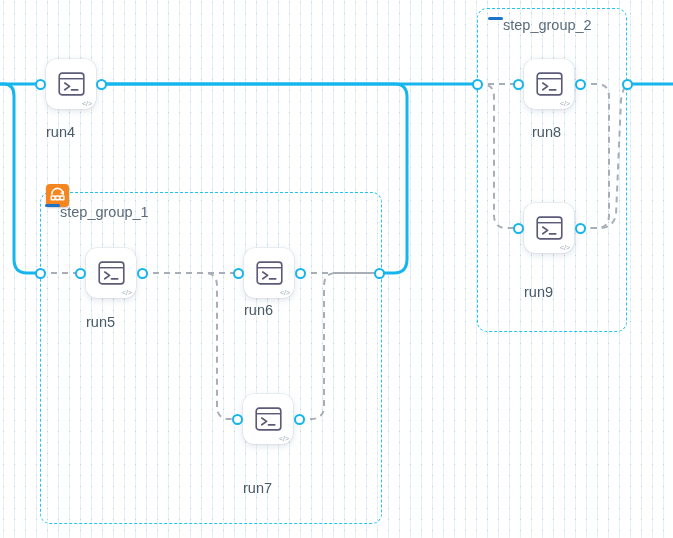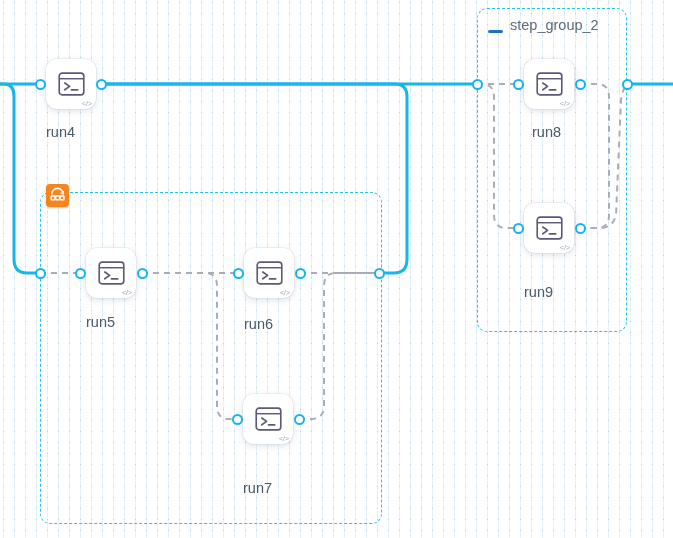--- a/index.html
+++ b/index.html
@@ -30,22 +30,21 @@
   .group-box {
     position: absolute;
     border: 1.6px dashed #22c3f2;
     border-radius: 10px;
     background: rgba(255,255,255,0.0);
     box-sizing: border-box;
   }
   .group-label {
     position: absolute;
     display: flex;
-    align-items: flex-end;
-    gap: 7px;
+    align-items: flex-start;
     font-size: 14.5px;
     color: #5b6b7a;
     white-space: nowrap;
   }
   .collapse-dash {
     display: inline-block;
     width: 15px;
     height: 3px;
     border-radius: 2px;
     background: #1a73c8;
@@ -141,20 +140,24 @@
   <div class="group-badge" style="left:46px; top:184px;">
     <svg width="17" height="17" viewBox="0 0 20 20">
       <path d="M3.4 8.2 A 6.6 6.6 0 0 1 16.6 8.2" fill="none" stroke="#ffffff" stroke-width="1.8" stroke-linecap="round"></path>
       <path d="M16.6 8.2 l -2.4 -1.1 M16.6 8.2 l 0.3 -2.5" fill="none" stroke="#ffffff" stroke-width="1.6" stroke-linecap="round"></path>
       <rect x="2.6" y="10.6" width="4.4" height="4.4" rx="0.7" fill="none" stroke="#ffffff" stroke-width="1.6"></rect>
       <rect x="7.9" y="10.6" width="4.4" height="4.4" rx="0.7" fill="none" stroke="#ffffff" stroke-width="1.6"></rect>
       <rect x="13.2" y="10.6" width="4.4" height="4.4" rx="0.7" fill="none" stroke="#ffffff" stroke-width="1.6"></rect>
     </svg>
   </div>
 
+  <div class="group-label" style="left:45px; top:204px;">
+    <span class="collapse-dash"></span>
+    <span>step_group_1</span>
+  </div>
 
   <div class="group-box" style="left:477px; top:8px; width:150px; height:324px;"></div>
 
   <div class="group-label" style="left:488px; top:17px;">
     <span class="collapse-dash"></span>
     <span>step_group_2</span>
   </div>
 
   <div class="node" style="left:46px; top:59px;">
     <svg width="27" height="24" viewBox="0 0 28 25">
@@ -180,21 +183,21 @@
 
   <div class="node" style="left:244px; top:248px;">
     <svg width="27" height="24" viewBox="0 0 28 25">
       <rect x="1.2" y="1.2" width="25.6" height="22.6" rx="3" fill="none" stroke="#5b5b78" stroke-width="1.7"></rect>
       <line x1="1.2" y1="7" x2="26.8" y2="7" stroke="#5b5b78" stroke-width="1.5"></line>
       <path d="M7 11.5 L 12 15 L 7 18.5" fill="none" stroke="#5b5b78" stroke-width="1.8" stroke-linecap="round" stroke-linejoin="round"></path>
       <line x1="14" y1="18.6" x2="20.5" y2="18.6" stroke="#5b5b78" stroke-width="1.8" stroke-linecap="round"></line>
     </svg>
     <span class="codebadge">&lt;/&gt;</span>
   </div>
-  <div class="node-label" style="left:244px; top:316px; width:50px;">run6</div>
+  <div class="node-label" style="left:244px; top:302px; width:50px;">run6</div>
 
   <div class="node" style="left:243px; top:394px;">
     <svg width="27" height="24" viewBox="0 0 28 25">
       <rect x="1.2" y="1.2" width="25.6" height="22.6" rx="3" fill="none" stroke="#5b5b78" stroke-width="1.7"></rect>
       <line x1="1.2" y1="7" x2="26.8" y2="7" stroke="#5b5b78" stroke-width="1.5"></line>
       <path d="M7 11.5 L 12 15 L 7 18.5" fill="none" stroke="#5b5b78" stroke-width="1.8" stroke-linecap="round" stroke-linejoin="round"></path>
       <line x1="14" y1="18.6" x2="20.5" y2="18.6" stroke="#5b5b78" stroke-width="1.8" stroke-linecap="round"></line>
     </svg>
     <span class="codebadge">&lt;/&gt;</span>
   </div>

